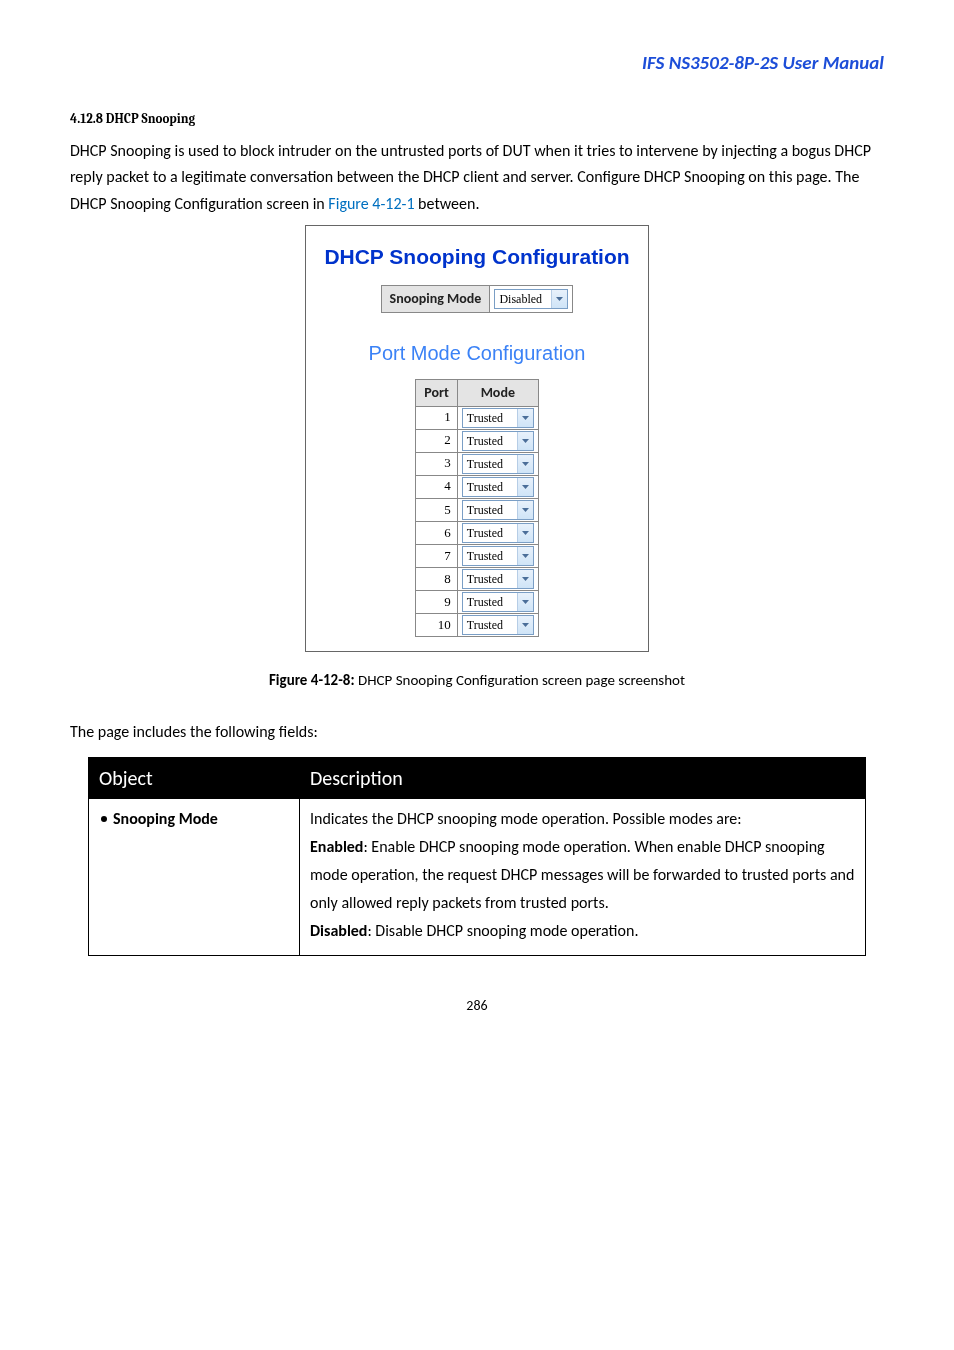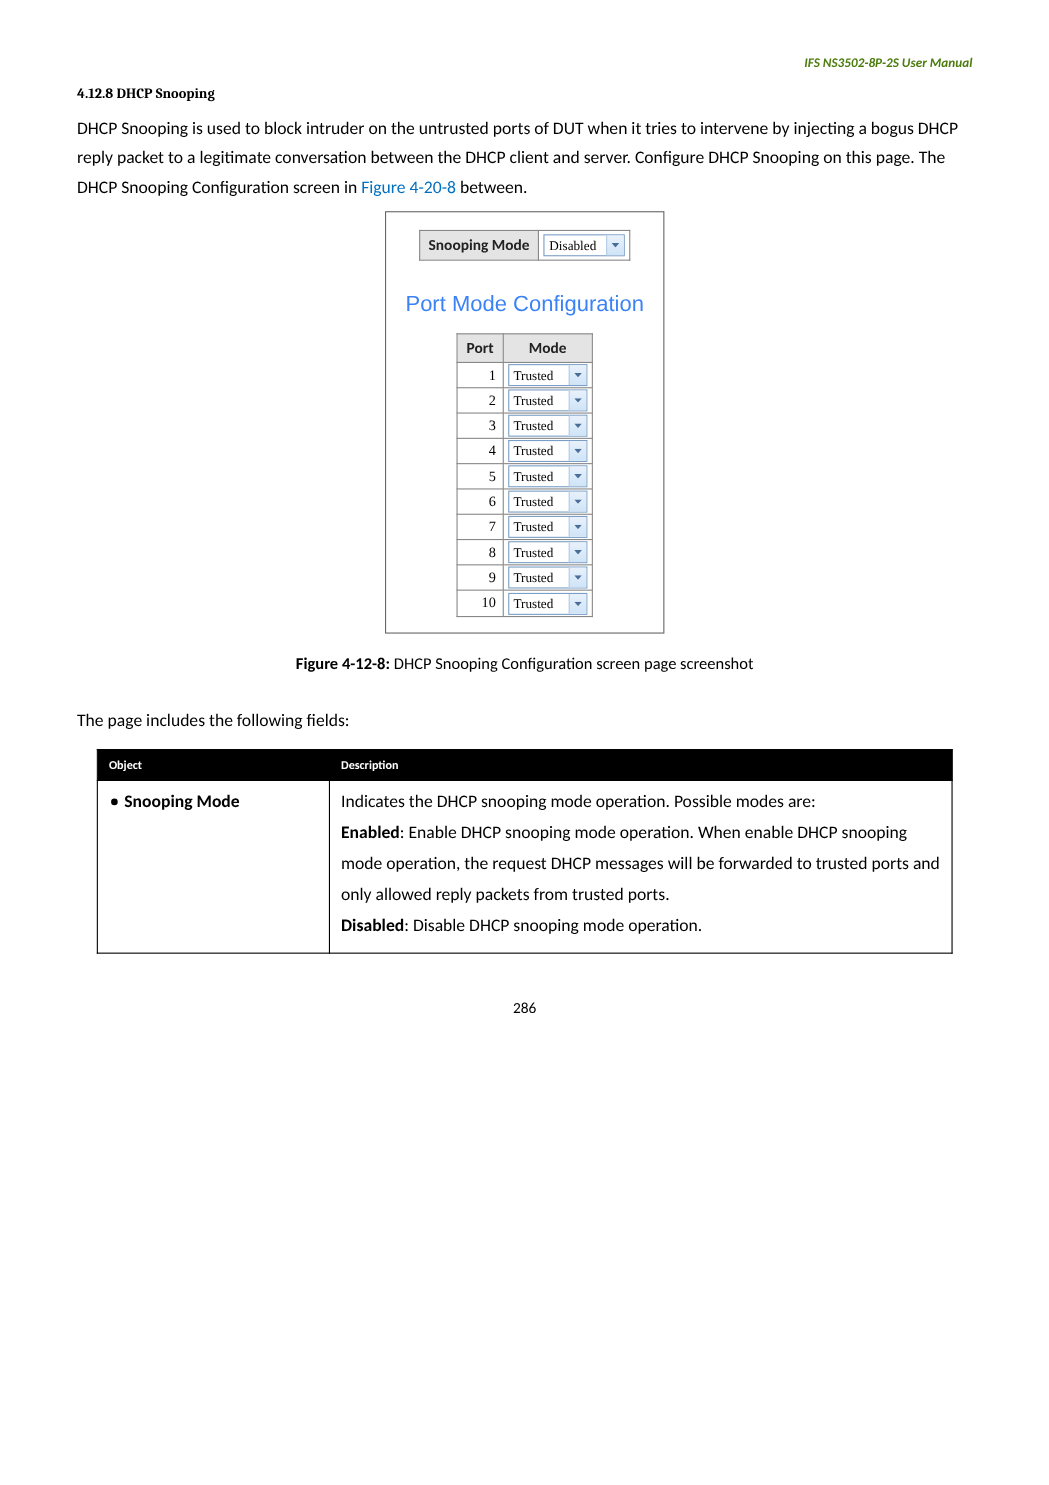--- a/index.html
+++ b/index.html
@@ -8,26 +8,26 @@
     padding: 50px 70px 40px 70px;
     font-family: Calibri, Arial, sans-serif;
     font-size: 15px;
     color: #000;
     background: #fff;
     width: 954px;
     box-sizing: border-box;
     line-height: 1.4;
   }
   .header-text {
-    color: #4d7c0f;
+    color: #1d4ed8;
     font-style: italic;
     font-weight: bold;
     text-align: right;
-    font-size: 12px;
-    margin-bottom: 10px;
+    font-size: 19px;
+    margin-bottom: 33px;
   }
   .section-heading {
     font-family: Cambria, Georgia, serif;
     font-weight: bold;
     font-size: 13px;
     margin-bottom: 10px;
   }
   .body-para {
     font-size: 16px;
     line-height: 1.65;
@@ -131,22 +131,22 @@
   .desc-wrap { padding: 0 18px; }
   table.desc {
     border-collapse: collapse;
     width: 100%;
     table-layout: fixed;
   }
   table.desc th {
     background: #000;
     color: #fff;
     text-align: left;
-    font-size: 11px;
-    font-weight: bold;
+    font-size: 20px;
+    font-weight: normal;
     padding: 6px 10px;
     border: 1px solid #000;
   }
   table.desc th:first-child { width: 190px; }
   table.desc td {
     border: 1px solid #000;
     vertical-align: top;
     padding: 6px 10px 10px 10px;
     font-size: 16px;
     line-height: 1.75;
@@ -157,25 +157,26 @@
   .page-num { text-align: center; font-size: 14px; color:#000; margin-top: 40px; }
 </style>
 </head>
 <body>
 
 <div class="header-text">IFS NS3502-8P-2S  User  Manual</div>
 
 <div class="section-heading">4.12.8 DHCP Snooping</div>
 
 <div class="body-para">
-  <span>DHCP Snooping is used to block intruder on the untrusted ports of DUT when it tries to intervene by injecting a bogus DHCP reply packet to a legitimate conversation between the DHCP client and server. Configure DHCP Snooping on this page. The DHCP Snooping Configuration screen in </span><span class="figure-link">Figure 4-20-8</span><span> between.</span>
+  <span>DHCP Snooping is used to block intruder on the untrusted ports of DUT when it tries to intervene by injecting a bogus DHCP reply packet to a legitimate conversation between the DHCP client and server. Configure DHCP Snooping on this page. The DHCP Snooping Configuration screen in </span><span class="figure-link">Figure 4-12-1</span><span> between.</span>
 </div>
 
 <div class="config-wrap">
   <div class="config-panel">
+    <div class="panel-title">DHCP Snooping Configuration</div>
 
     <table class="snoop-table">
       <tbody>
           <tr>
         <th>Snooping Mode</th>
         <td>
           <span class="dropdown">
             <span class="dd-text">Disabled</span>
             <span class="dd-arrow">
               <svg viewBox="0 0 7 4">

